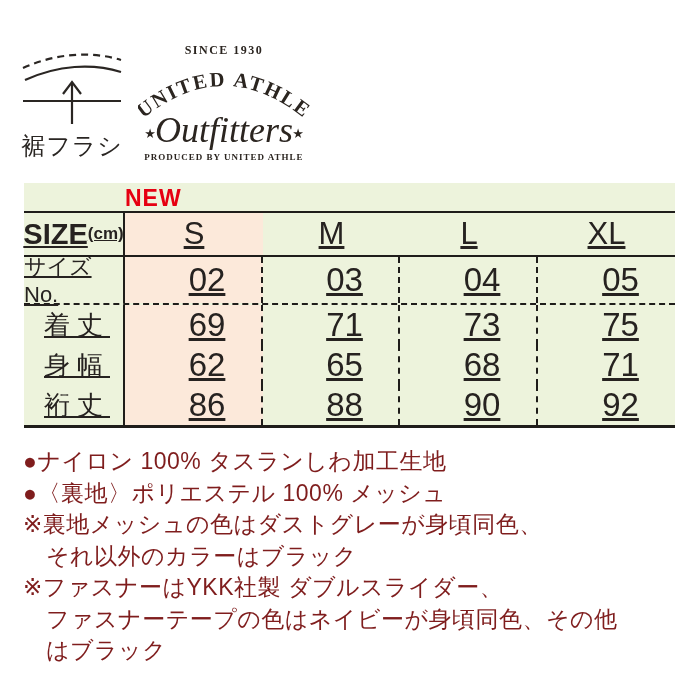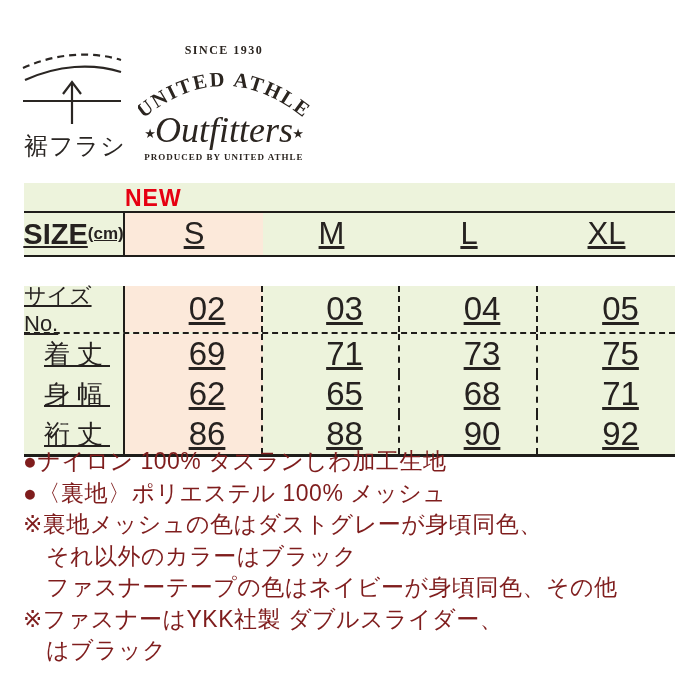--- a/index.html
+++ b/index.html
@@ -9,38 +9,38 @@
     font-family: "Liberation Sans", "DejaVu Sans", sans-serif;
     color: #262220;
     position: relative;
     overflow: hidden;
   }
   .abs { position: absolute; }
 
   
   #hem-icon-svg { left: 16px; top: 48px; width: 112px; height: 80px; }
   #hem-icon-label {
-    left: 24px; top: 130px; width: 120px;
-    font-size: 24px; font-weight: 500;
+    left: 12px; top: 130px; width: 120px;
+    text-align: center; font-size: 24px; font-weight: 500;
     letter-spacing: 1px; color: #2a2623;
   }
   #logo-svg { left: 138px; top: 38px; width: 172px; height: 128px; }
   .logo-text { fill: #2b2520; font-family: "Liberation Serif", "DejaVu Serif", serif; }
 
   
   #size-table { left: 24px; top: 183px; width: 651px; }
   .new-row { position: relative; height: 28px; background: #edf3dc; }
   .new-badge {
     position: absolute; left: 101px; width: 138px; top: 2px;
     text-align: left; font-size: 23px; font-weight: bold;
     letter-spacing: 1px; color: #e60012;
   }
   .trow { display: flex; background: #edf3dc; }
   .trow.header { height: 46px; border-top: 2px solid #1f1d1a; border-bottom: 2px solid #1f1d1a; }
-  .trow.sizeno { height: 48px; border-bottom: 2px dashed #1f1d1a; margin-top: 29px; }
+  .trow.sizeno { height: 48px; border-bottom: 2px dashed #1f1d1a; }
   .tbody-wrap { border-bottom: 3px solid #1f1d1a; }
   .trow.body-row { height: 40px; }
   .cell {
     display: flex; align-items: center; justify-content: center;
     font-size: 32px; color: #262220; text-decoration: underline;
   }
   .c0 { width: 101px; border-right: 2px solid #1f1d1a; }
   .c1 { width: 138px; }
   .c2 { width: 137px; }
   .c3 { width: 138px; }
@@ -137,16 +137,16 @@
       <div class="cell c4 num">92</div>
     </div>
   </div>
 </div>
 
 <div id="notes" class="abs">
   <div class="note-line">●ナイロン 100% タスランしわ加工生地</div>
   <div class="note-line">●〈裏地〉ポリエステル 100% メッシュ</div>
   <div class="note-line">※裏地メッシュの色はダストグレーが身頃同色、</div>
   <div class="note-line indent">それ以外のカラーはブラック</div>
+  <div class="note-line">※ファスナーはYKK社製 ダブルスライダー、</div>
   <div class="note-line indent">ファスナーテープの色はネイビーが身頃同色、その他</div>
-  <div class="note-line">※ファスナーはYKK社製 ダブルスライダー、</div>
   <div class="note-line indent">はブラック</div>
 </div>
 
 </body></html>

